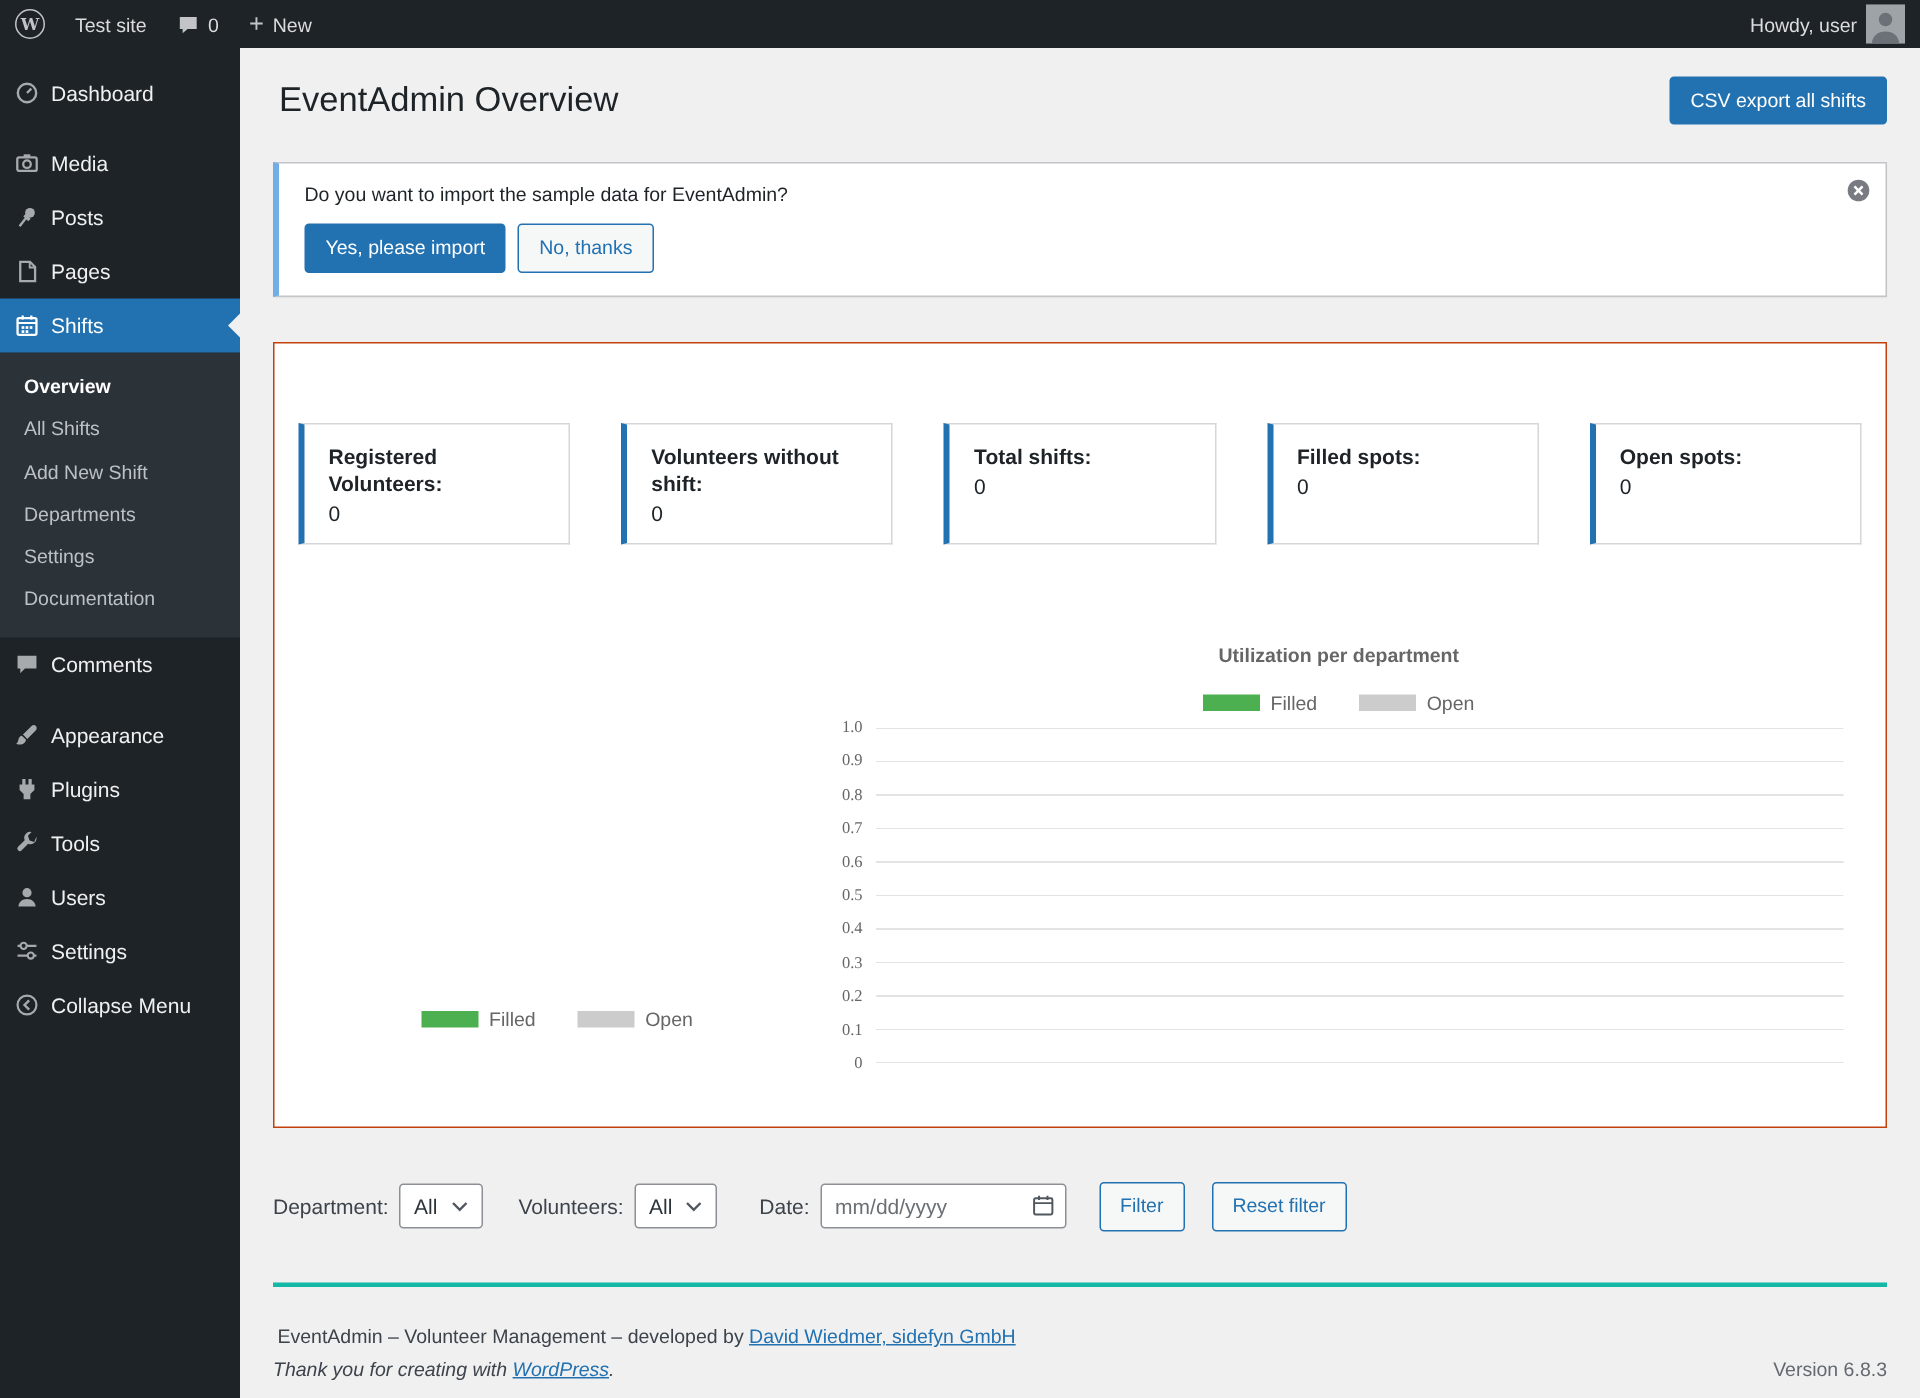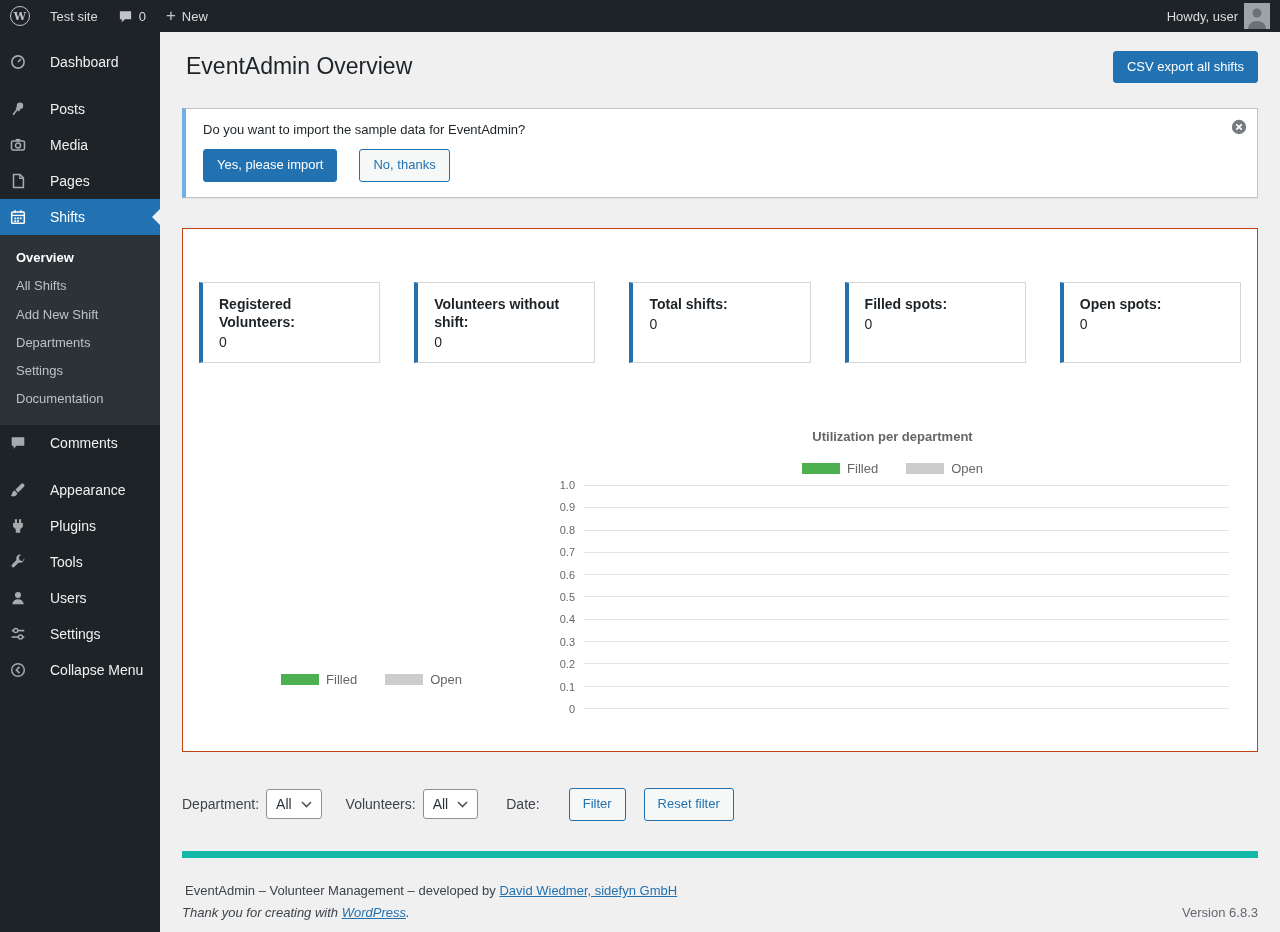--- a/index.html
+++ b/index.html
@@ -25,21 +25,21 @@
   .ab-group{display:flex;align-items:stretch;}
   .ab-item{display:flex;align-items:center;gap:6px;padding:0 10px;cursor:pointer;color:#dcdcde;}
   .wp-logo{width:20px;height:20px;border:1.6px solid #c3c4c7;border-radius:50%;display:flex;align-items:center;
     justify-content:center;font-size:11px;font-weight:bold;color:#c3c4c7;font-family:"DejaVu Serif", serif;}
   .ab-plus{font-size:17px;line-height:1;color:#c3c4c7;margin-top:-2px;}
   .avatar{width:26px;height:26px;overflow:hidden;display:inline-block;background:#9ea3a8;}
   .avatar svg{display:block;}
 
   
   .sidebar{position:fixed;top:32px;left:0;bottom:0;width:160px;background:#1d2327;z-index:50;padding-top:12px;}
-  .menu-item{display:flex;align-items:center;gap:22px;padding:8px 8px;color:#f0f0f1;font-size:14px;
+  .menu-item{display:flex;align-items:center;gap:6px;padding:8px 8px;color:#f0f0f1;font-size:14px;
     line-height:1.3;cursor:pointer;position:relative;}
   .menu-icon{width:20px;height:20px;flex:0 0 20px;display:flex;align-items:center;justify-content:center;color:#a7aaad;}
   .menu-item.active{background:var(--accent);color:#fff;}
   .menu-item.active .menu-icon{color:#fff;}
   .menu-item.active::after{content:"";position:absolute;right:0;top:50%;margin-top:-8px;
     border:8px solid transparent;border-right-color:#f0f0f1;}
   .menu-gap{height:11px;}
   .submenu{background:#2c3338;padding:9px 4px 11px;}
   .submenu-item{display:block;padding:7px 12px;font-size:13px;color:#bdc1c6;cursor:pointer;line-height:1.1;}
   .submenu-item.current{color:#fff;font-weight:bold;}
@@ -49,21 +49,21 @@
   .main{padding:16px 22px 0;flex:1 0 auto;}
   .title-row{display:flex;justify-content:space-between;align-items:center;}
   .page-title{font-size:23px;font-weight:400;color:#1d2327;margin:4px;line-height:1.3;}
   .btn{font-family:inherit;font-size:13px;border-radius:3px;cursor:pointer;line-height:1.6;text-align:center;}
   .btn-primary{background:var(--accent);border:1px solid var(--accent);color:#fff;padding:5px 13px;}
   .btn-secondary{background:#f6f7f7;border:1px solid var(--accent);color:var(--accent);padding:5px 13px;}
 
   .notice{position:relative;background:#fff;border:1px solid #c3c4c7;border-left:4px solid var(--notice_border);
     box-shadow:0 1px 1px rgba(0,0,0,.04);margin-top:22px;padding:13px 44px 15px 17px;}
   .notice-msg{margin:0 0 12px;color:#1d2327;font-size:13px;}
-  .notice-buttons{display:flex;gap:22px;}
+  .notice-buttons{display:flex;gap:8px;}
   .dismiss{position:absolute;top:9px;right:9px;width:18px;height:18px;cursor:pointer;display:flex;
     align-items:center;justify-content:center;background:none;border:none;padding:0;}
 
   .panel{background:#fff;border:1px solid #c2410c;margin-top:30px;padding:16px;}
   .stats{display:flex;gap:34px;margin:37px 0 0;}
   .stat-card{flex:1;background:#fff;border:1px solid #d5d6d9;border-left:4px solid var(--accent);
     padding:12px 16px;font-size:14px;color:#1d2327;}
   .stat-label{font-weight:bold;line-height:1.3;}
   .stat-value{margin-top:3px;}
 
@@ -73,40 +73,40 @@
   .chart-title{font-size:13px;font-weight:bold;color:#666;text-align:center;}
   .legend{display:flex;justify-content:center;align-items:center;gap:28px;font-size:13px;color:#666;}
   .legend-item{display:inline-flex;align-items:center;gap:7px;}
   .swatch{width:38px;height:11px;display:inline-block;}
   .swatch.filled{background:var(--chart_filled);}
   .swatch.open{background:var(--chart_open);}
   .chart-left .legend{margin-top:243px;}
   .chart-right .legend{margin-top:17px;}
   .plot-wrap{display:flex;margin-top:9px;padding-right:12px;}
   .yticks{width:40px;flex:0 0 40px;display:flex;flex-direction:column;justify-content:space-between;
-    align-items:flex-end;padding-right:9px;font-size:11px;color:#666;height:224px;}
+    align-items:flex-end;padding-right:9px;font-size:11px;color:#666;height:224px;font-family:Liberation Serif, serif;}
   .yticks span{height:0;display:flex;align-items:center;}
   .gridarea{flex:1;height:224px;
     background-image:repeating-linear-gradient(to bottom,#e3e3e3 0 1px,transparent 1px 22.3px);}
 
   .filters{display:flex;align-items:center;margin-top:36px;font-size:14px;color:#3c434a;}
   .flabel{margin-right:7px;}
   .select{display:inline-flex;align-items:center;gap:9px;background:#fff;border:1px solid #8c8f94;
     border-radius:3px;padding:0 9px;height:30px;color:#2c3338;font-size:14px;cursor:pointer;}
   .sp24{width:24px;}
   .sp28{width:28px;}
   .sp22{width:22px;}
   .sp18{width:18px;}
   .date-wrap{position:relative;display:inline-block;}
   .date-input{height:30px;width:164px;border:1px solid #8c8f94;border-radius:3px;padding:0 30px 0 9px;
     font-size:14px;font-family:inherit;color:#3c434a;background:#fff;}
   .date-input::placeholder{color:#6a6f74;}
   .cal-icon{position:absolute;right:8px;top:7px;pointer-events:none;}
 
-  .footer{margin:0 22px;margin-top:auto;border-top:7px solid #14b8a6;padding:25px 0 12px;font-size:13px;color:#3c434a;}
+  .footer{margin:0 22px;margin-top:auto;border-top:3px solid #14b8a6;padding:25px 0 12px;font-size:13px;color:#3c434a;}
   .footer a{color:#2271b1;text-decoration:underline;}
   .footer-credit{padding-left:3px;}
   .footer-row{display:flex;justify-content:space-between;align-items:baseline;margin-top:7px;}
   .thank-you{font-style:italic;}
   .version{color:#646970;}
 </style>
 </head>
 <body>
 
 <div class="admin-bar">
@@ -154,37 +154,37 @@
         </svg>
     </span>
     <span>Dashboard</span>
   </div>
 
   <div class="menu-gap"></div>
 
   <div class="menu-item">
     <span class="menu-icon">
       <svg viewBox="0 0 20 20" width="18" height="18">
+          <rect x="2.8" y="5.5" width="14.4" height="10" rx="1.5" fill="none" stroke="currentColor" stroke-width="1.7"></rect>
+          <circle cx="10" cy="10.5" r="2.8" fill="none" stroke="currentColor" stroke-width="1.7"></circle>
+          <rect x="7.5" y="3.2" width="5" height="2.4" fill="currentColor"></rect>
+        </svg>
+    </span>
+    <span>Media</span>
+  </div>
+
+  <div class="menu-item">
+    <span class="menu-icon">
+      <svg viewBox="0 0 20 20" width="18" height="18">
           <circle cx="12.2" cy="6.5" r="3.6" fill="currentColor"></circle>
           <path d="M8.2 8.2l3.6 3.6" stroke="currentColor" stroke-width="2.6"></path>
           <path d="M10 9.5L4.5 16.5" stroke="currentColor" stroke-width="1.8" fill="none"></path>
         </svg>
     </span>
     <span>Posts</span>
-  </div>
-
-  <div class="menu-item">
-    <span class="menu-icon">
-      <svg viewBox="0 0 20 20" width="18" height="18">
-          <rect x="2.8" y="5.5" width="14.4" height="10" rx="1.5" fill="none" stroke="currentColor" stroke-width="1.7"></rect>
-          <circle cx="10" cy="10.5" r="2.8" fill="none" stroke="currentColor" stroke-width="1.7"></circle>
-          <rect x="7.5" y="3.2" width="5" height="2.4" fill="currentColor"></rect>
-        </svg>
-    </span>
-    <span>Media</span>
   </div>
 
   <div class="menu-item">
     <span class="menu-icon">
       <svg viewBox="0 0 20 20" width="18" height="18">
           <path d="M5 2.8h7.2L16 6.6V17.2H5z" fill="none" stroke="currentColor" stroke-width="1.7"></path>
           <path d="M12 3v4h4" fill="none" stroke="currentColor" stroke-width="1.4"></path>
         </svg>
     </span>
     <span>Pages</span>
@@ -397,20 +397,30 @@
       <span class="select">
         <span>All</span>
         <span style="display:flex;">
           <svg width="11" height="7" viewBox="0 0 11 7">
               <path d="M1 1l4.5 4.5L10 1" fill="none" stroke="#50575e" stroke-width="1.6"></path>
             </svg>
         </span>
       </span>
       <span class="sp28"></span>
       <span class="flabel">Date:</span>
+      <span class="date-wrap">
+        <input class="date-input" type="text" placeholder="mm/dd/yyyy" style="">
+        <span class="cal-icon">
+          <svg width="15" height="15" viewBox="0 0 16 16">
+              <rect x="1.5" y="3" width="13" height="11.5" rx="1" fill="none" stroke="#50575e" stroke-width="1.4"></rect>
+              <path d="M1.5 6.5h13" stroke="#50575e" stroke-width="1.2"></path>
+              <path d="M5 1.2v3M11 1.2v3" stroke="#50575e" stroke-width="1.4"></path>
+            </svg>
+        </span>
+      </span>
       <span class="sp22"></span>
       <button class="btn btn-secondary">Filter</button>
       <span class="sp18"></span>
       <button class="btn btn-secondary">Reset filter</button>
     </div>
 
   </div>
 
   <div class="footer">
     <div class="footer-credit">

